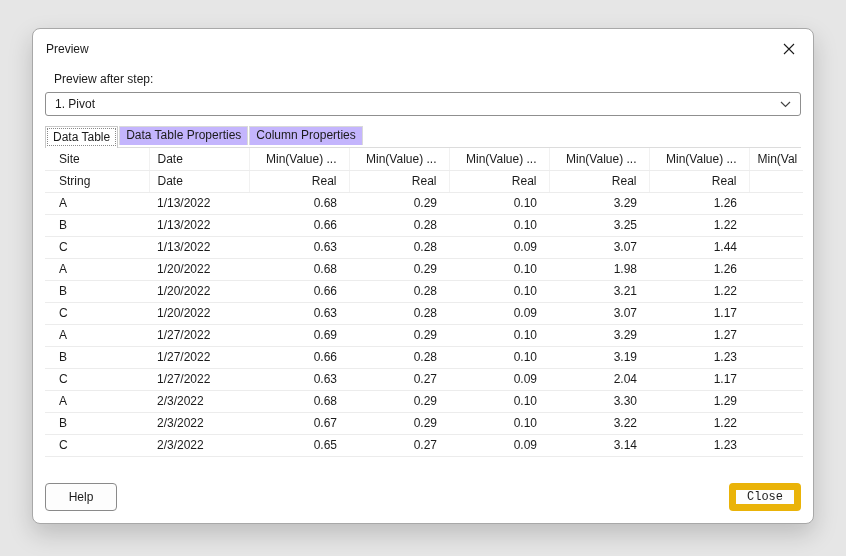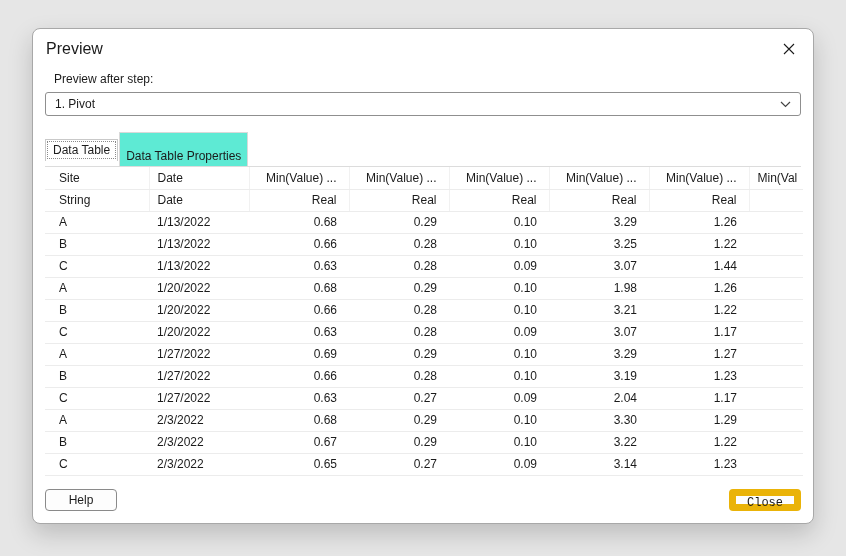--- a/index.html
+++ b/index.html
@@ -20,21 +20,21 @@
     border-radius:8px;
     box-shadow:0 10px 24px rgba(0,0,0,0.18);
     display:flex; flex-direction:column;
     overflow:hidden;
   }
   .titlebar {
     display:flex; align-items:center; justify-content:space-between;
     padding:9px 9px 2px 13px;
     flex:0 0 auto;
   }
-  .title { font-size:16px; }
+  .title { font-size:12px; }
   .close-btn {
     width:30px; height:22px;
     display:flex; align-items:center; justify-content:center;
     cursor:pointer; border-radius:4px; color:#1b1b1b;
   }
   .content {
     flex:1 1 auto;
     display:flex; flex-direction:column;
     padding:6px 12px 0 12px;
     overflow:hidden;
@@ -43,27 +43,27 @@
   .select {
     height:24px;
     border:1px solid #8f8f8f;
     border-radius:3px;
     background:#fff;
     display:flex; align-items:center; justify-content:space-between;
     padding:0 9px;
     cursor:default;
   }
   .tabs {
-    display:flex; align-items:center;
-    margin-top:16px;
+    display:flex; align-items:flex-start;
+    margin-top:10px;
     border-bottom:1px solid #dcdcdc;
   }
   .tab {
-    padding:16px 6px 3px 6px;
-    background:#5eead4;
+    padding:1px 6px 3px 6px;
+    background:#c4b5fd;
     border:1px solid #d9d9d9;
     border-bottom:none;
     margin-right:1px;
     position:relative;
     white-space:nowrap;
     cursor:default;
   }
   .tab.active {
     background:#fff;
     border-color:#c9c9c9;
@@ -96,21 +96,21 @@
   thead th:last-child { border-right:none; }
   th:first-child, td:first-child { padding-left:14px;margin-top:16px; }
   .right { text-align:right; }
   .left  { text-align:left; }
   .footer {
     flex:0 0 auto;
     display:flex; align-items:center; justify-content:space-between;
     padding:10px 12px 12px 12px;
   }
   .btn {
-    min-width:72px; height:22px;
+    min-width:72px; height:28px;
     background:#fdfdfd;
     border:1px solid #8a8a8a;
     border-radius:4px;
     font-family:"Liberation Sans", sans-serif;
     font-size:12px;
     color:#1b1b1b;
     cursor:pointer;
     padding:0 10px;
   }
   .btn.primary { border:7px solid #eab308;font-family:Liberation Mono, monospace; }
@@ -138,20 +138,21 @@
       <span>
         <svg width="11" height="7" viewBox="0 0 11 7">
           <path d="M1 1 L5.5 5.5 L10 1" stroke="#444" stroke-width="1.2" fill="none"></path>
         </svg>
       </span>
     </div>
 
     <div class="tabs">
       <div class="tab active">Data Table</div>
       <div class="tab">Data Table Properties</div>
+      <div class="tab">Column Properties</div>
     </div>
 
     <div class="table-clip">
       <table id="preview-table">
         <colgroup>
           <col style="width:104px">
             <col style="width:100px">
             <col style="width:100px">
             <col style="width:100px">
           <col style="width:100px">

